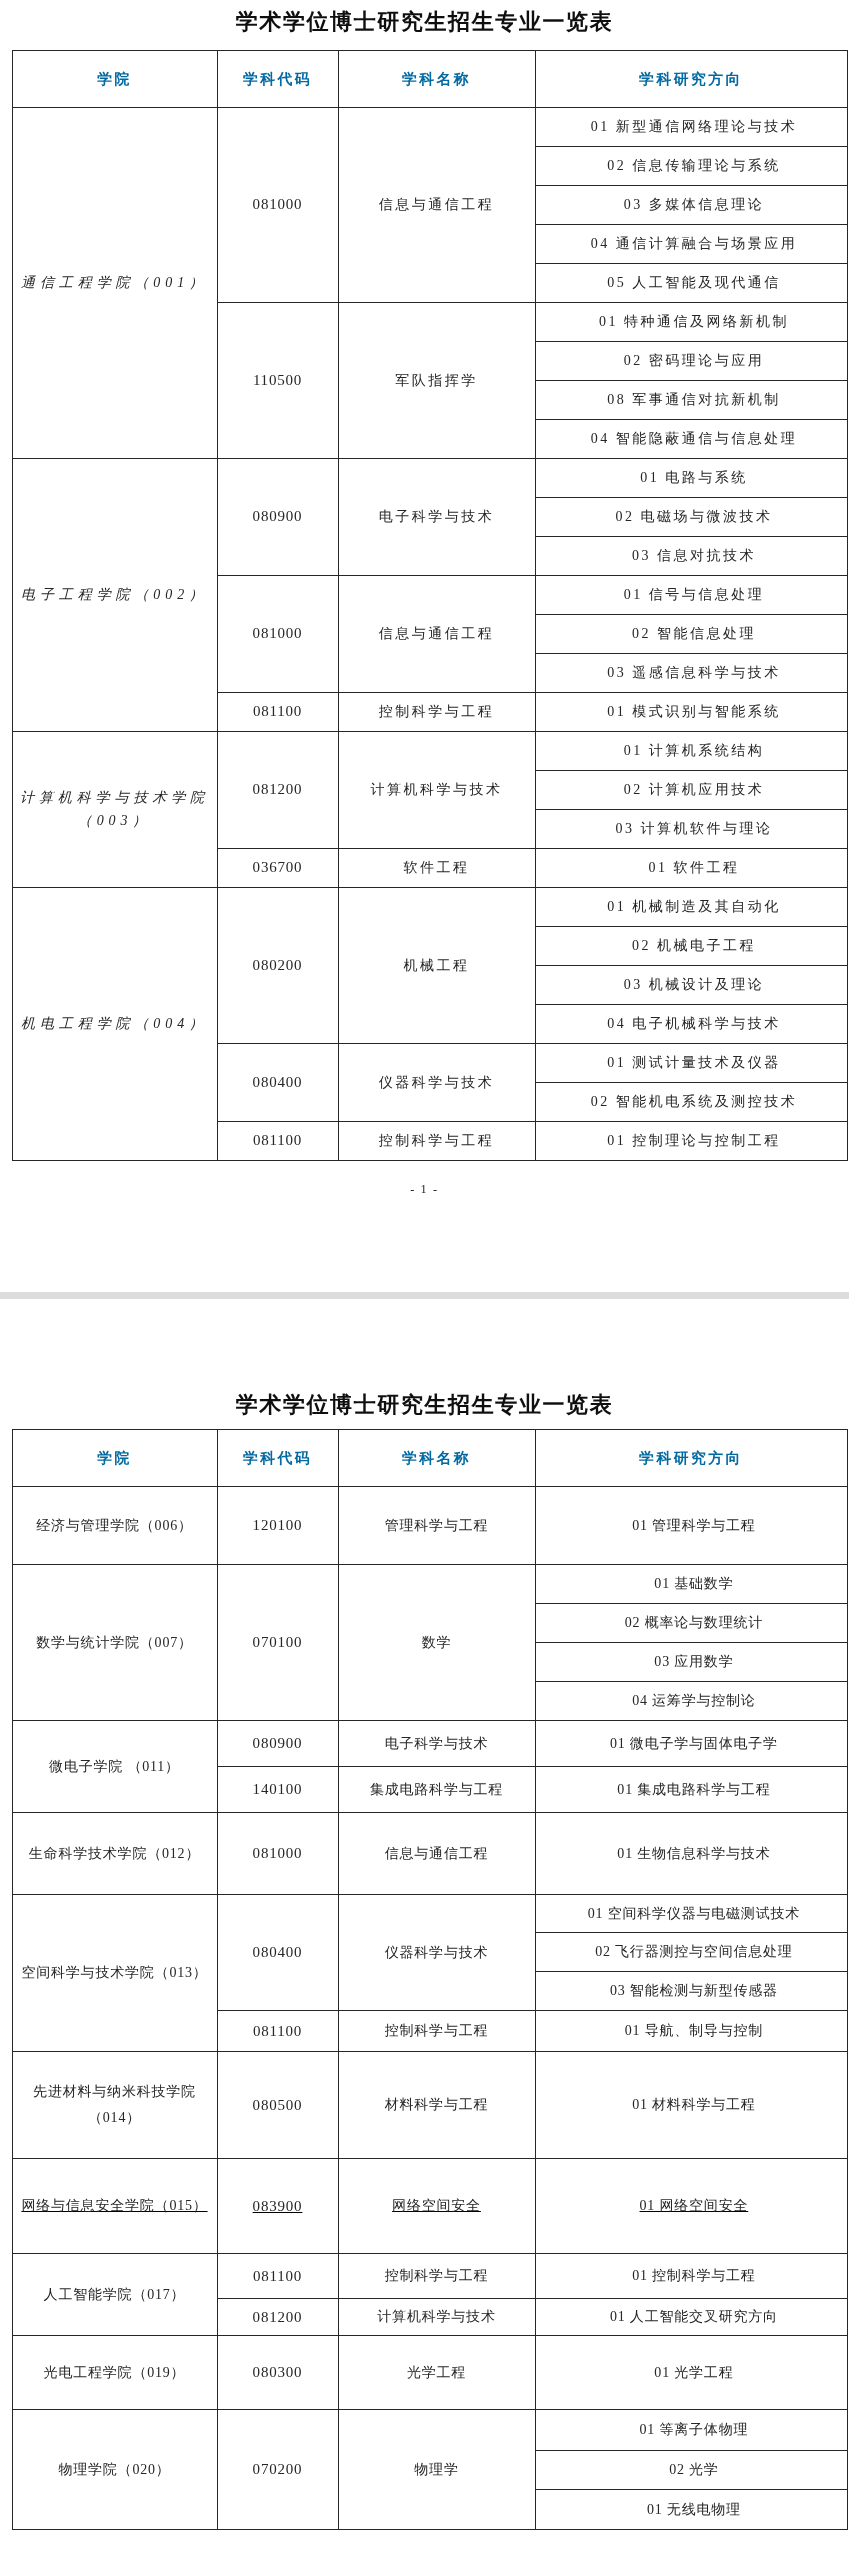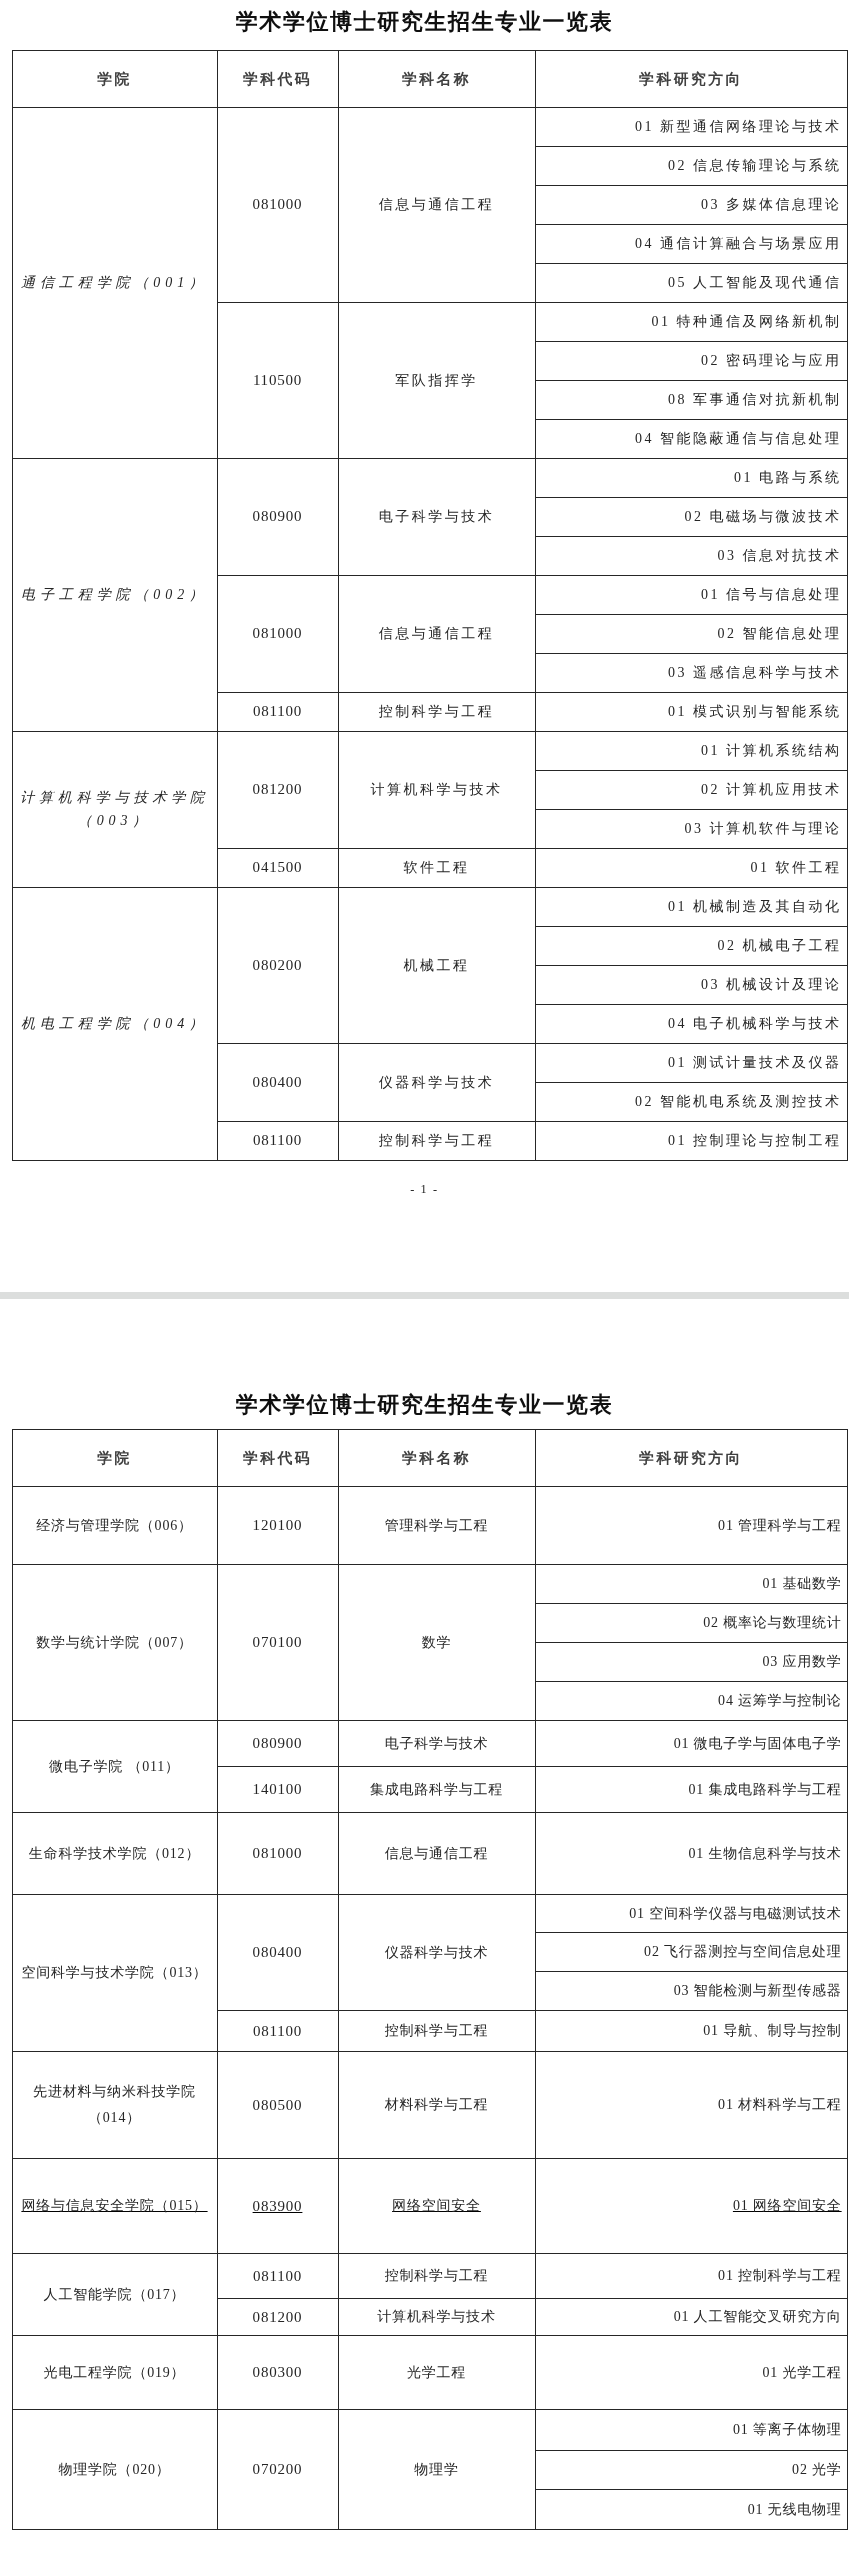--- a/index.html
+++ b/index.html
@@ -25,27 +25,27 @@
     border-collapse: collapse; table-layout: fixed;
     width: 835px; margin-left: 11.5px;
   }
   .spec-table th, .spec-table td {
     border: 1.6px solid #262626; overflow: hidden;
   }
   .spec-table thead tr { height: 57px; }
   .spec-table th {
     font-family: "Liberation Sans", "DejaVu Sans", sans-serif;
     font-weight: 700; font-size: 14.8px; letter-spacing: 2.5px;
-    color: #404040; text-align: center; vertical-align: middle;
+    color: #0369a1; text-align: center; vertical-align: middle;
   }
   .spec-table td {
     font-size: 14px; line-height: 1.55; color: #262626;
     text-align: center; vertical-align: middle; padding: 2.5px 4.9px;
   }
-  .spec-table td.dir { text-align: right; padding-left: 10.7px; }
+  .spec-table td.dir { text-align: center; padding-left: 10.7px; }
   .spec-table td.code { font-size: 15px; letter-spacing: 0.8px; }
 
   .page1 td { letter-spacing: 2.5px; }
   .page1 td.college { letter-spacing: 4.9px; line-height: 1.6; font-style: italic; }
   .page1 td.code { letter-spacing: 0.8px; }
   .page2 td { letter-spacing: 0.8px; }
   .page2 td.college { line-height: 1.9; }
 
   .page-num {
     text-align: center; margin-top: 21px;
@@ -141,21 +141,21 @@
             <td rowspan="3" class="sname">计算机科学与技术</td>
             <td class="dir">01 计算机系统结构</td>
           </tr>
           <tr style="height: 39px;">
             <td class="dir">02 计算机应用技术</td>
           </tr>
           <tr style="height: 39px;">
             <td class="dir">03 计算机软件与理论</td>
           </tr>
           <tr style="height: 39px;">
-            <td rowspan="1" class="code">041500</td>
+            <td rowspan="1" class="code">036700</td>
             <td rowspan="1" class="sname">软件工程</td>
             <td class="dir">01 软件工程</td>
           </tr>
           <tr style="height: 39px;">
             <td rowspan="7" class="college">机电工程学院（004）</td>
             <td rowspan="4" class="code">080200</td>
             <td rowspan="4" class="sname">机械工程</td>
             <td class="dir">01 机械制造及其自动化</td>
           </tr>
           <tr style="height: 39px;">

